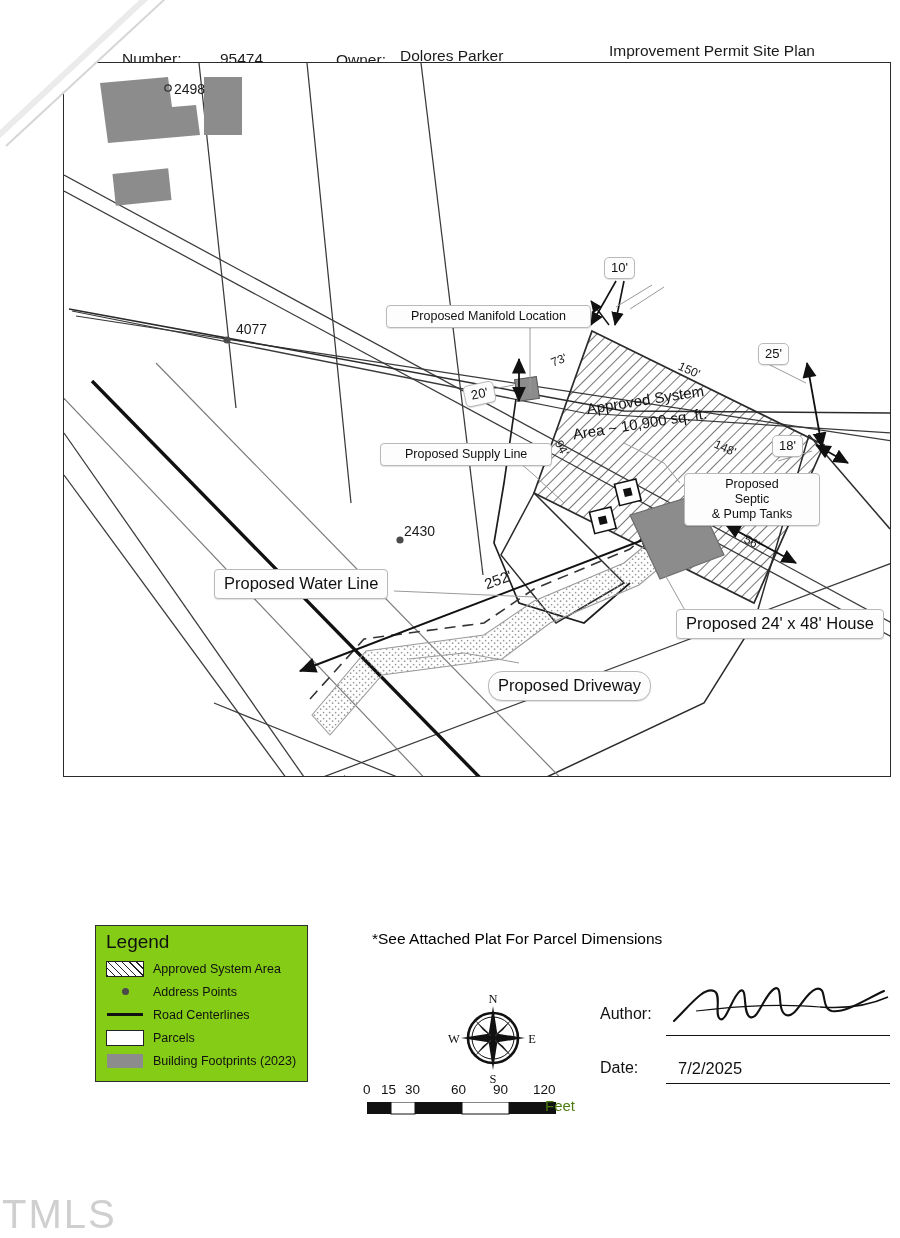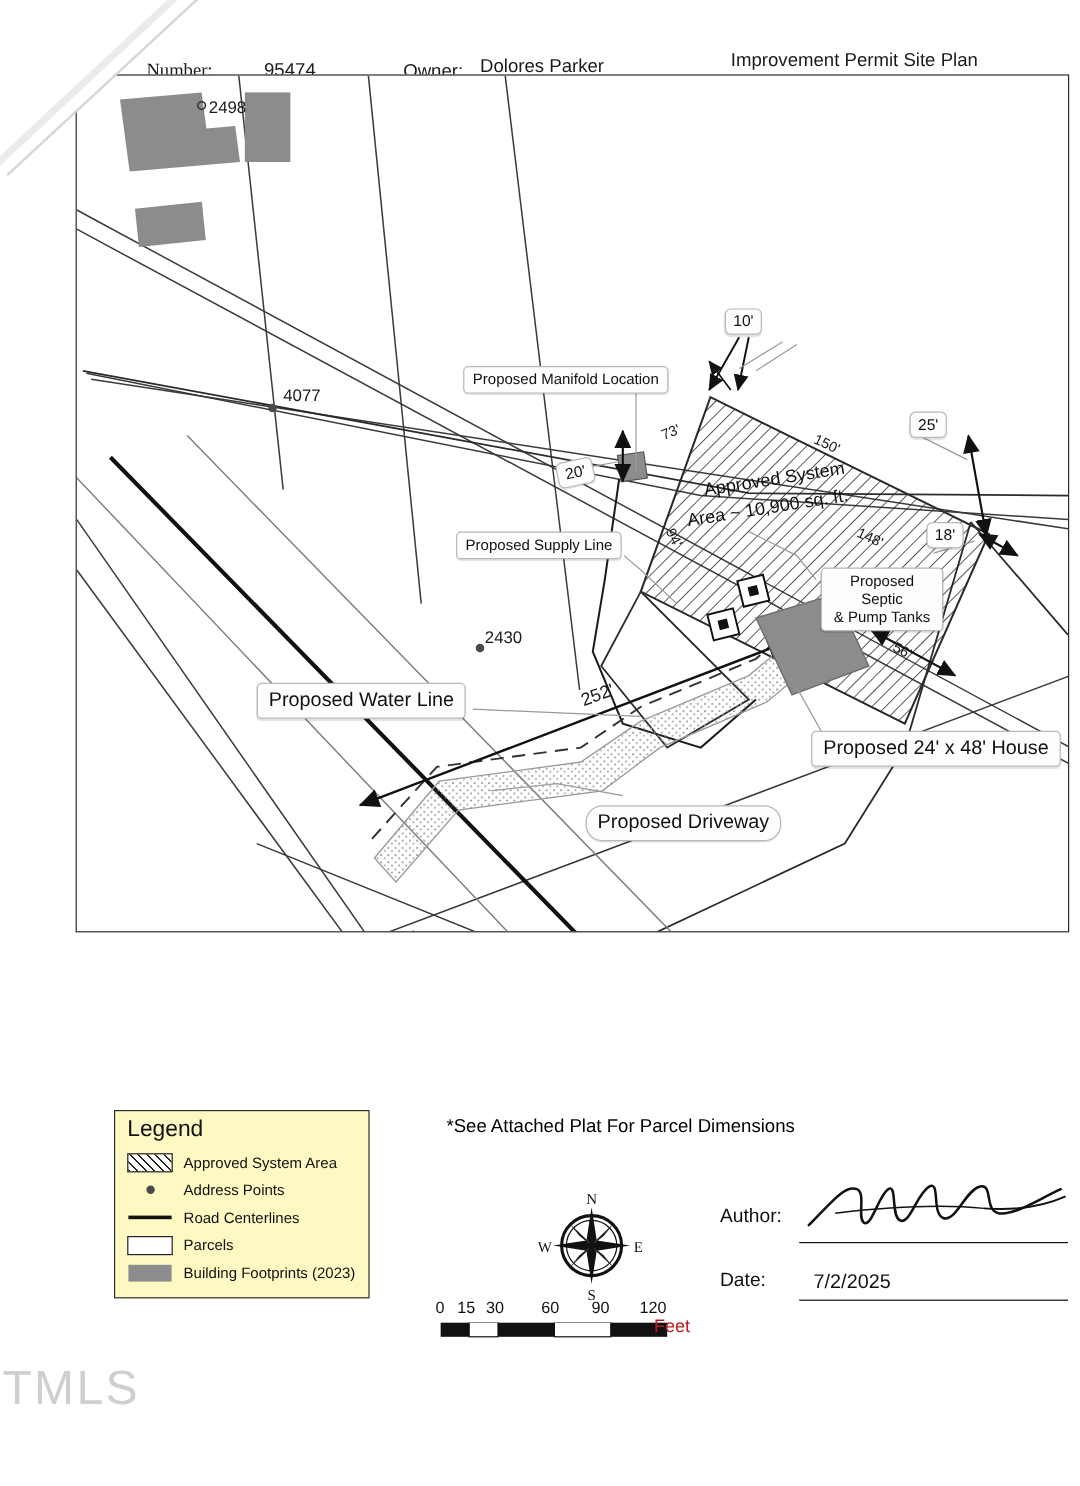--- a/index.html
+++ b/index.html
@@ -49,21 +49,21 @@
     width: 170px; height: 160px;
     pointer-events: none;
   }
 
   
   .callout {
     position: absolute;
     background: #fdfdfd;
     border: 1px solid #b9b9b9;
     border-radius: 4px;
-    padding: 3px 7px;
+    padding: 3px 24px;
     font-size: 12.5px;
     line-height: 1.2;
     color: #111;
     white-space: nowrap;
     box-shadow: 0 1px 1px rgba(0,0,0,0.12);
   }
   .callout.big { font-size: 16.5px; padding: 4px 9px; }
   .callout.dim {
     font-size: 13px;
     padding: 2px 6px;
@@ -95,21 +95,21 @@
   }
 
   
   #legend {
     position: absolute;
     left: 95px;
     top: 925px;
     width: 213px;
     height: 157px;
     border: 1.3px solid #2f2f2f;
-    background: #fef9c3;
+    background: #84cc16;
     box-sizing: border-box;
     padding: 5px 9px;
   }
   #legend-title {
     font-size: 19px;
     color: #111;
     margin: 0 0 4px 1px;
     font-weight: normal;
   }
   .legend-row {
@@ -160,53 +160,53 @@
   #scalebar { position: absolute; left: 363px; top: 1082px; width: 200px; height: 36px; }
   .scale-num {
     position: absolute;
     font-size: 13.5px;
     color: #111;
   }
   #scale-feet {
     position: absolute;
     left: 545px; top: 1097px;
     font-size: 15px;
-    color: #b91c1c;
+    color: #4d7c0f;
   }
   #sig-block { position: absolute; left: 600px; top: 1005px; width: 290px; }
   .sig-label { font-size: 16px; color: #111; }
   .sig-row { position: relative; height: 40px; }
   .sig-rule {
     position: absolute;
     height: 1.4px;
     background: #111;
   }
   #date-value {
     position: absolute;
     left: 78px; top: 0px;
     font-size: 16.5px;
     color: #111;
   }
   #signature { position: absolute; left: 70px; top: -28px; }
 
   #watermark {
     position: absolute;
-    left: 2px; top: 1135px;
+    left: 2px; top: 1192px;
     font-size: 40px;
     letter-spacing: 2px;
     color: #cfcfcf;
     font-family: "Liberation Sans", sans-serif;
   }
 </style>
 </head>
 <body>
 
 <div id="page">
 
-  <div class="hdr-text hdr-label" style="left:122px; top:50px;font-family:Liberation Serif, serif;">Number:</div>
+  <div class="hdr-text hdr-label" style="left:122px; top:50px;">Number:</div>
   <div class="hdr-text" style="left:220px; top:50px;">95474</div>
   <div class="hdr-text hdr-label" style="left:336px; top:51px;">Owner:</div>
   <div class="hdr-text" style="left:400px; top:47px;">Dolores Parker</div>
   <div class="hdr-text" style="left:609px; top:42px;">Improvement Permit Site Plan</div>
 
   <div id="map-frame">
     <svg id="map-svg" width="828" height="862" viewBox="0 0 828 862">
       <defs>
         <pattern id="hatch" width="8" height="8" patternTransform="rotate(45)" patternUnits="userSpaceOnUse">
           <line x1="0" y1="0" x2="0" y2="8" stroke="#2a2a2a" stroke-width="1.3"></line>

